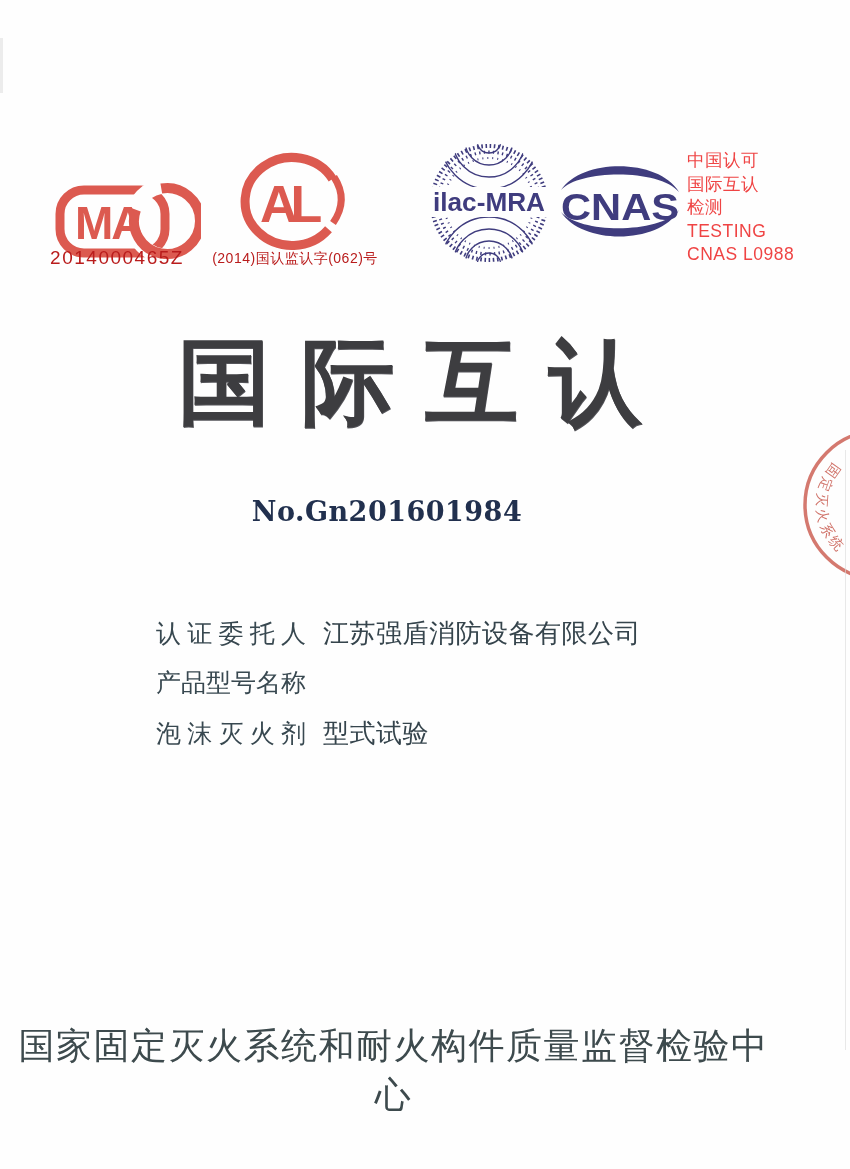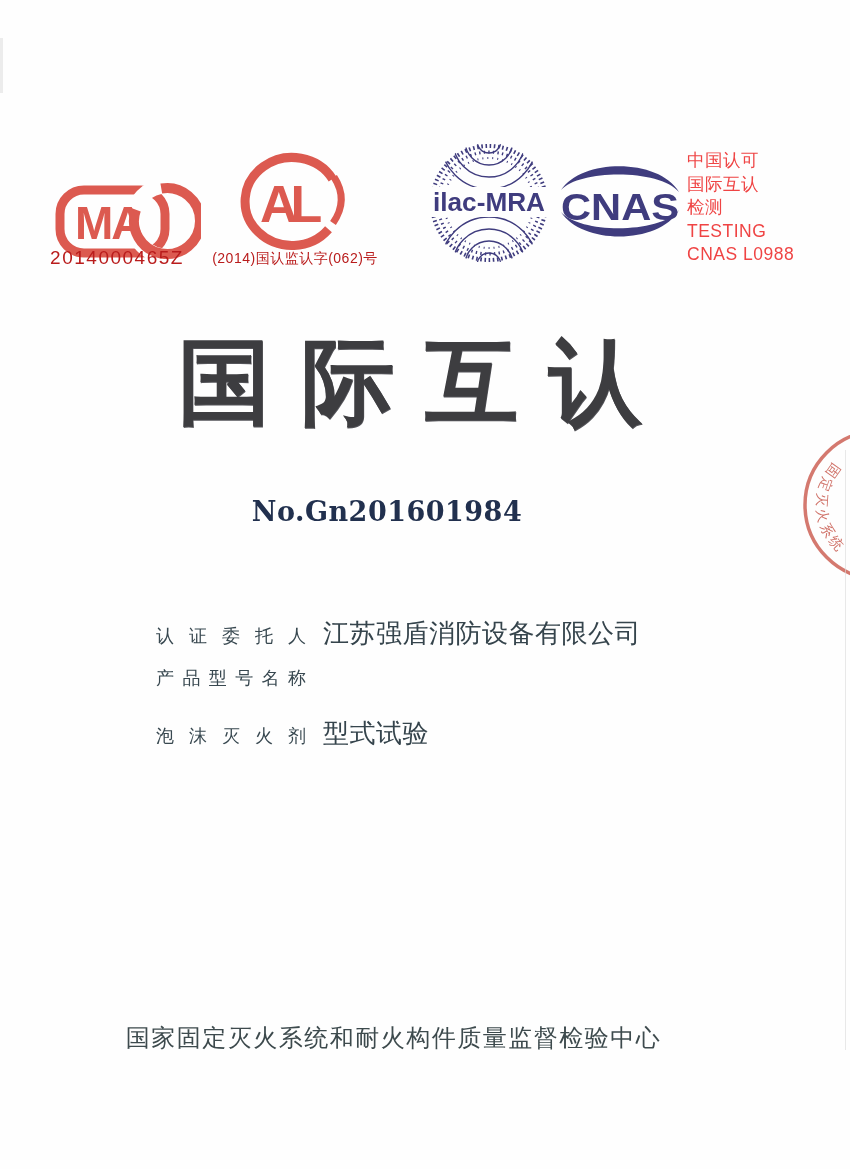--- a/index.html
+++ b/index.html
@@ -29,28 +29,28 @@
   }
   .report-no{
     position:absolute;left:0;top:496px;width:774px;text-align:center;
     font-family:"DejaVu Serif",serif;font-weight:bold;font-size:27px;
     color:#21304e;letter-spacing:0.5px;
   }
   
   .fields{position:absolute;left:156px;top:616px;}
   .frow{display:flex;align-items:baseline;height:50px;}
   .flabel{
-    width:150px;font-size:18px;color:#384850;font-weight:500;
+    width:150px;font-size:25px;color:#384850;font-weight:500;
     text-align:justify;text-align-last:justify;
   }
   .fvalue{margin-left:17px;font-size:26px;color:#35444c;letter-spacing:0.5px;}
   
   .issuer{
     position:absolute;left:0;top:1022px;width:787px;text-align:center;
-    font-size:24px;color:#3d4a4d;letter-spacing:1.5px;font-weight:500;
+    font-size:36px;color:#3d4a4d;letter-spacing:1.5px;font-weight:500;
   }
   
   .stamp{position:absolute;left:779px;top:427px;}
   .scan-line-right{
     position:absolute;left:845px;top:450px;width:1px;height:600px;
     background:#dcdcdc;opacity:.65;
   }
   .scan-mark-left{
     position:absolute;left:0;top:38px;width:3px;height:55px;background:#ececec;
   }

